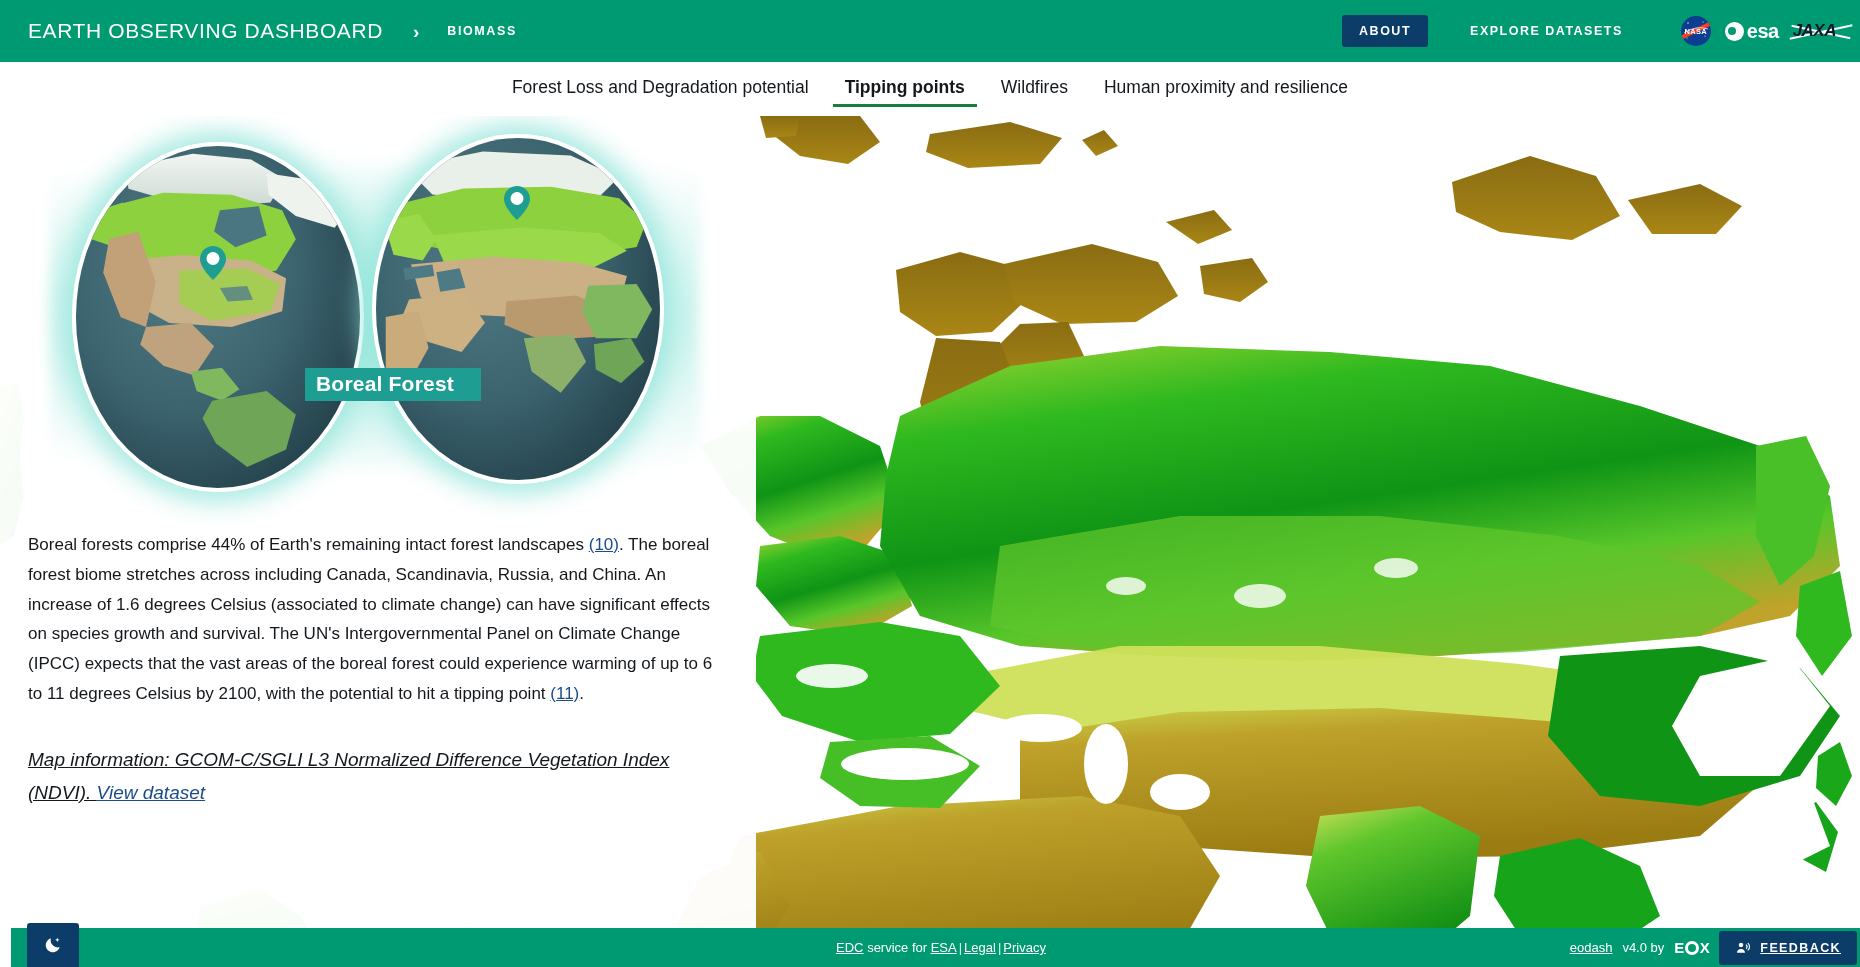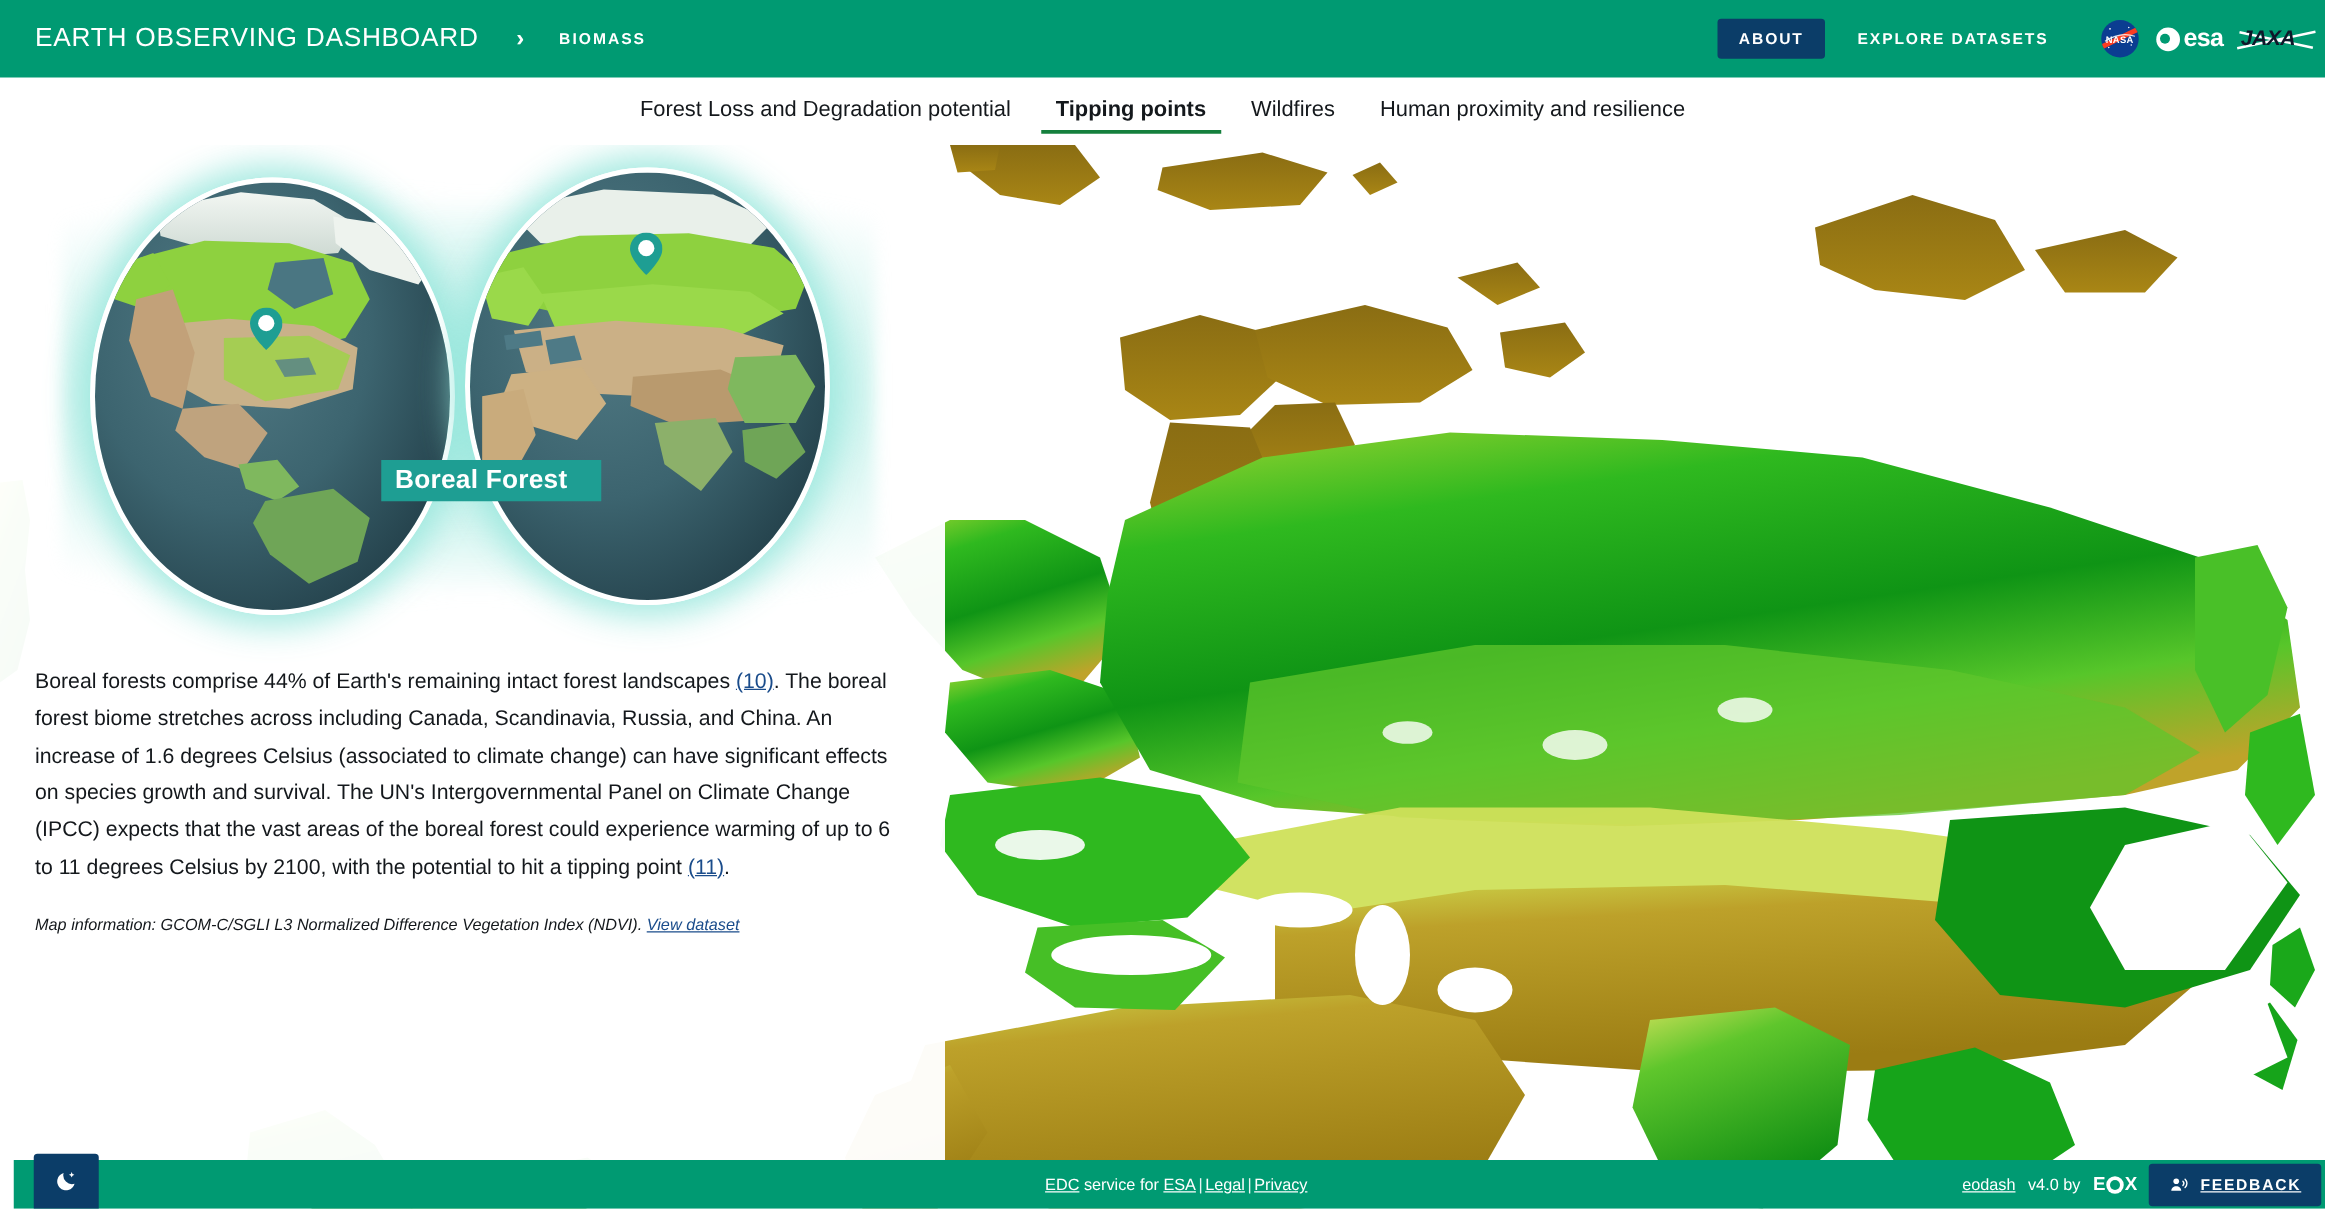--- a/index.html
+++ b/index.html
@@ -28,21 +28,21 @@
   }
   .bc-chev {
     margin-left: 30px; color: #ffffff; font-size: 19px; font-weight: 600;
     line-height: 1;
   }
   .bc-current {
     margin-left: 28px; color: #ffffff; font-size: 12.5px;
     letter-spacing: 1.6px; font-weight: 600; white-space: nowrap;
   }
   .header-right {
-    margin-left: auto; display: flex; align-items: center; gap: 0px;
+    margin-left: auto; display: flex; align-items: center; gap: 16px;
     padding-right: 24px;
     padding-left: 45px;
   }
   .about-btn {
     background: #0B3D68; color: #ffffff;
     font-size: 12.5px; letter-spacing: 1.5px; font-weight: 600;
     padding: 9px 17px; border: none; border-radius: 3px; cursor: pointer;
     white-space: nowrap;
   }
   .explore-btn {
@@ -150,22 +150,22 @@
 
   .panel-text { padding: 14px 30px 0 28px; }
   .body-p {
     color: #14181C; font-size: 17px; line-height: 1.75;
     max-width: 720px; margin-bottom: 0;
   }
   .body-p a, .map-info a {
     color: #1A4C8B; text-decoration: underline;
   }
   .map-info {
-    margin-top: 20px; color:#14181C; font-size: 13px; line-height: 1.75;
-    font-style: italic; max-width: 700px;
+    margin-top: 34px; color:#14181C; font-size: 19px; line-height: 1.75;
+    font-style: italic; max-width: 700px; text-decoration: underline;
   }
 
   
   .footer {
     position: absolute; bottom: 0; left: 11px; width: 1860px; height: 39px;
     background: #009A72; z-index: 50;
     display:flex; align-items:center;
   }
   .theme-btn {
     position:absolute; left: 16px; bottom: 0; width: 52px; height: 44px;

